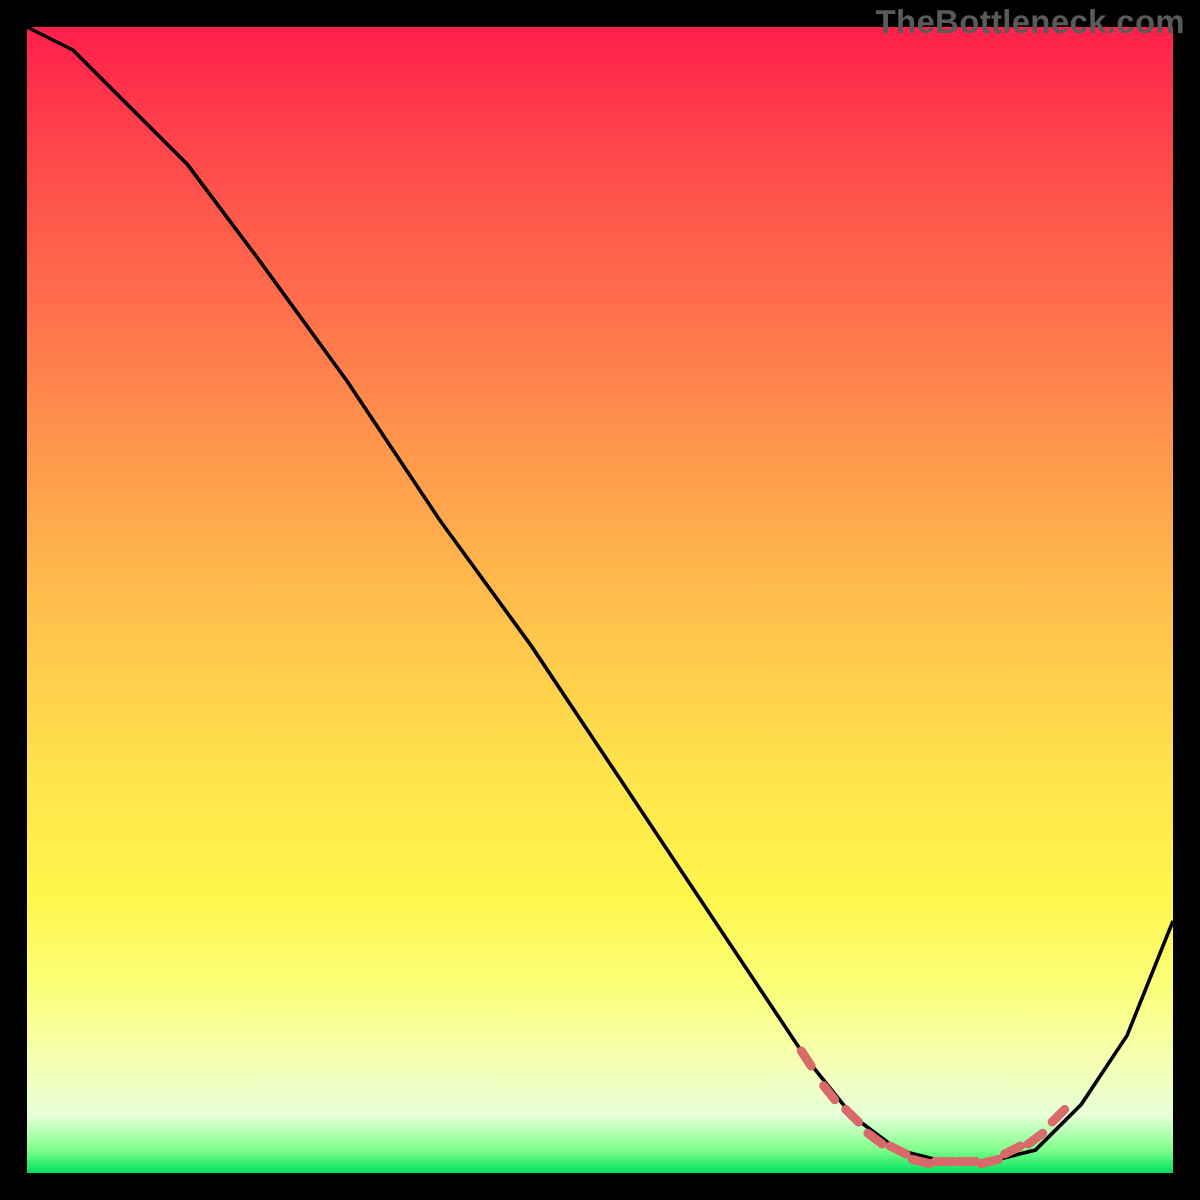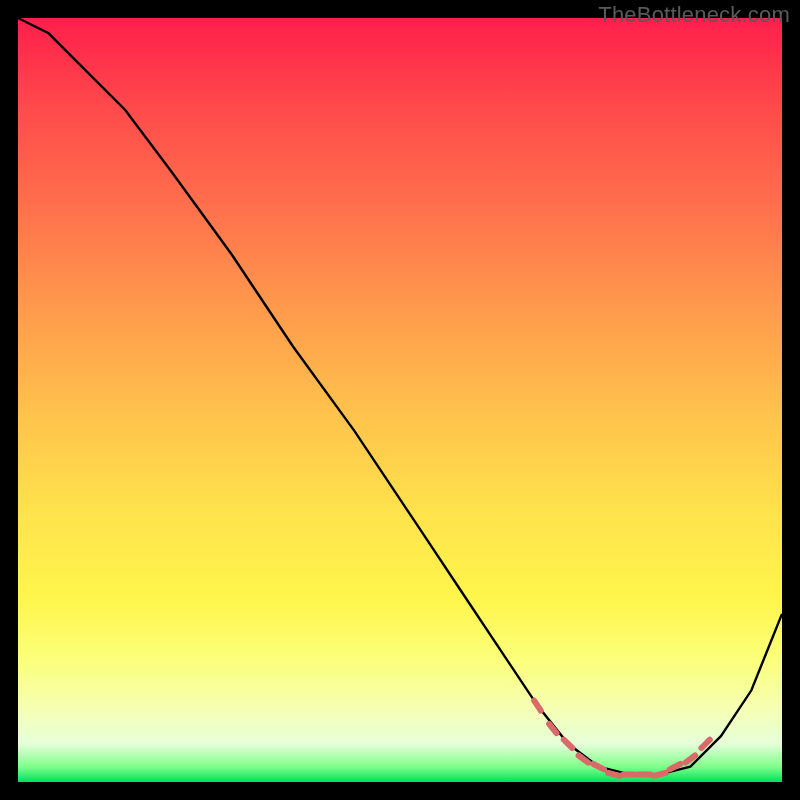--- a/index.html
+++ b/index.html
@@ -46,21 +46,21 @@
     width: 764px;
     height: 764px;
     overflow: visible;
   }
   .watermark {
     position: absolute;
     top: 2px;
     right: 10px;
     color: #5a5a5a;
     font-size: 22px;
-    font-weight: 400;
+    font-weight: 700;
     letter-spacing: 0.2px;
     user-select: none;
   }
 </style>
 </head>
 <body>
 
 <div class="frame">
   <div class="plot-area">
     <svg class="overlay" viewBox="0 0 764 764" preserveAspectRatio="none">

